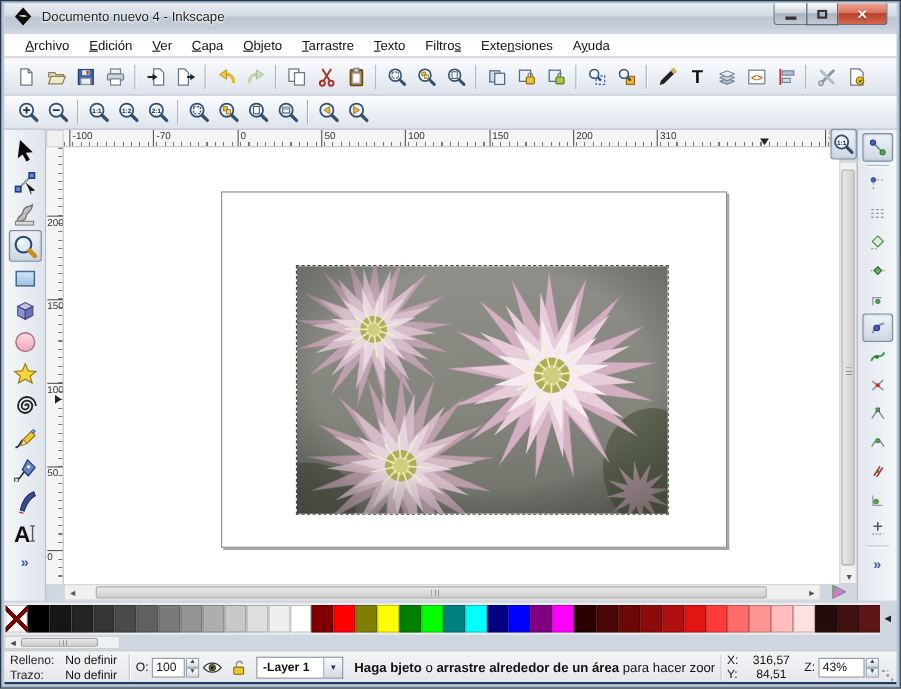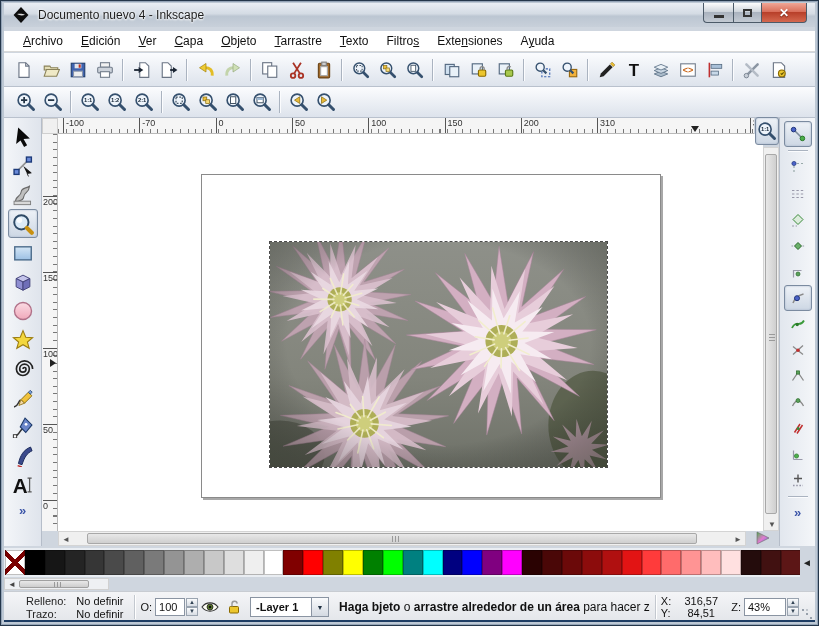--- a/index.html
+++ b/index.html
@@ -95,21 +95,21 @@
       linear-gradient(45deg,transparent 44%,#7a0000 44% 56%,transparent 56%),
       linear-gradient(-45deg,transparent 44%,#7a0000 44% 56%,transparent 56%),#fff; }
   .pal-arrow { position:absolute; right:6px; top:556px; font-size:10px; color:#222; }
   .pal-scroll { position:absolute; left:3px; top:577px; width:105px; height:12px; background:#eef0f3; border:1px solid #d0d0d0; display:flex; align-items:center; }
   .pal-scroll .la { font-size:8px; color:#444; padding:0 3px; }
   .pal-thumb { position:relative; width:70px; height:8px; background:linear-gradient(#e8e8e8,#cdcdcd); border:1px solid #a0a0a0; border-radius:2px; }
   .pal-thumb .grip { position:absolute; top:1px; left:50%; width:8px; height:5px; background:repeating-linear-gradient(90deg,#999 0 1px,transparent 1px 3px); }
 
   
   .status { position:absolute; left:3px; right:3px; top:590px; height:31px; background:linear-gradient(#f4f5f7,#e3e6ea); border-top:1px solid #c8ccd2; display:flex; align-items:center; font-size:11px; color:#111; }
-  .fs-block { display:grid; grid-template-columns:auto auto; column-gap:10px; row-gap:1px; padding:0 6px 0 22px; }
+  .fs-block { display:grid; grid-template-columns:auto auto; column-gap:10px; row-gap:1px; padding:0 6px 0 5px; }
   .fs-block .lab { color:#222; }
   .fs-block .val { font-weight:normal; }
   .st-sep { width:1px; height:24px; background:#c3c8cf; margin:0 5px; box-shadow:1px 0 0 #fff; }
   .spin { display:flex; align-items:center; }
   .spin .box { width:30px; height:18px; background:#fff; border:1px solid #8a94a2; font-size:11px; display:flex; align-items:center; padding-left:3px; }
   .spin .arrows { display:flex; flex-direction:column; margin-left:1px; }
   .spin .arrows span { width:12px; height:9px; background:linear-gradient(#fafbfc,#d8dde4); border:1px solid #9aa4b0; font-size:6px; line-height:7px; text-align:center; color:#345; }
   .sticon { width:18px; height:16px; margin:0 3px; }
   .combo { display:flex; align-items:center; margin:0 4px; }
   .combo .cbox { width:62px; height:20px; background:#fff; border:1px solid #8a94a2; display:flex; align-items:center; padding-left:5px; font-weight:bold; font-size:11px; }

